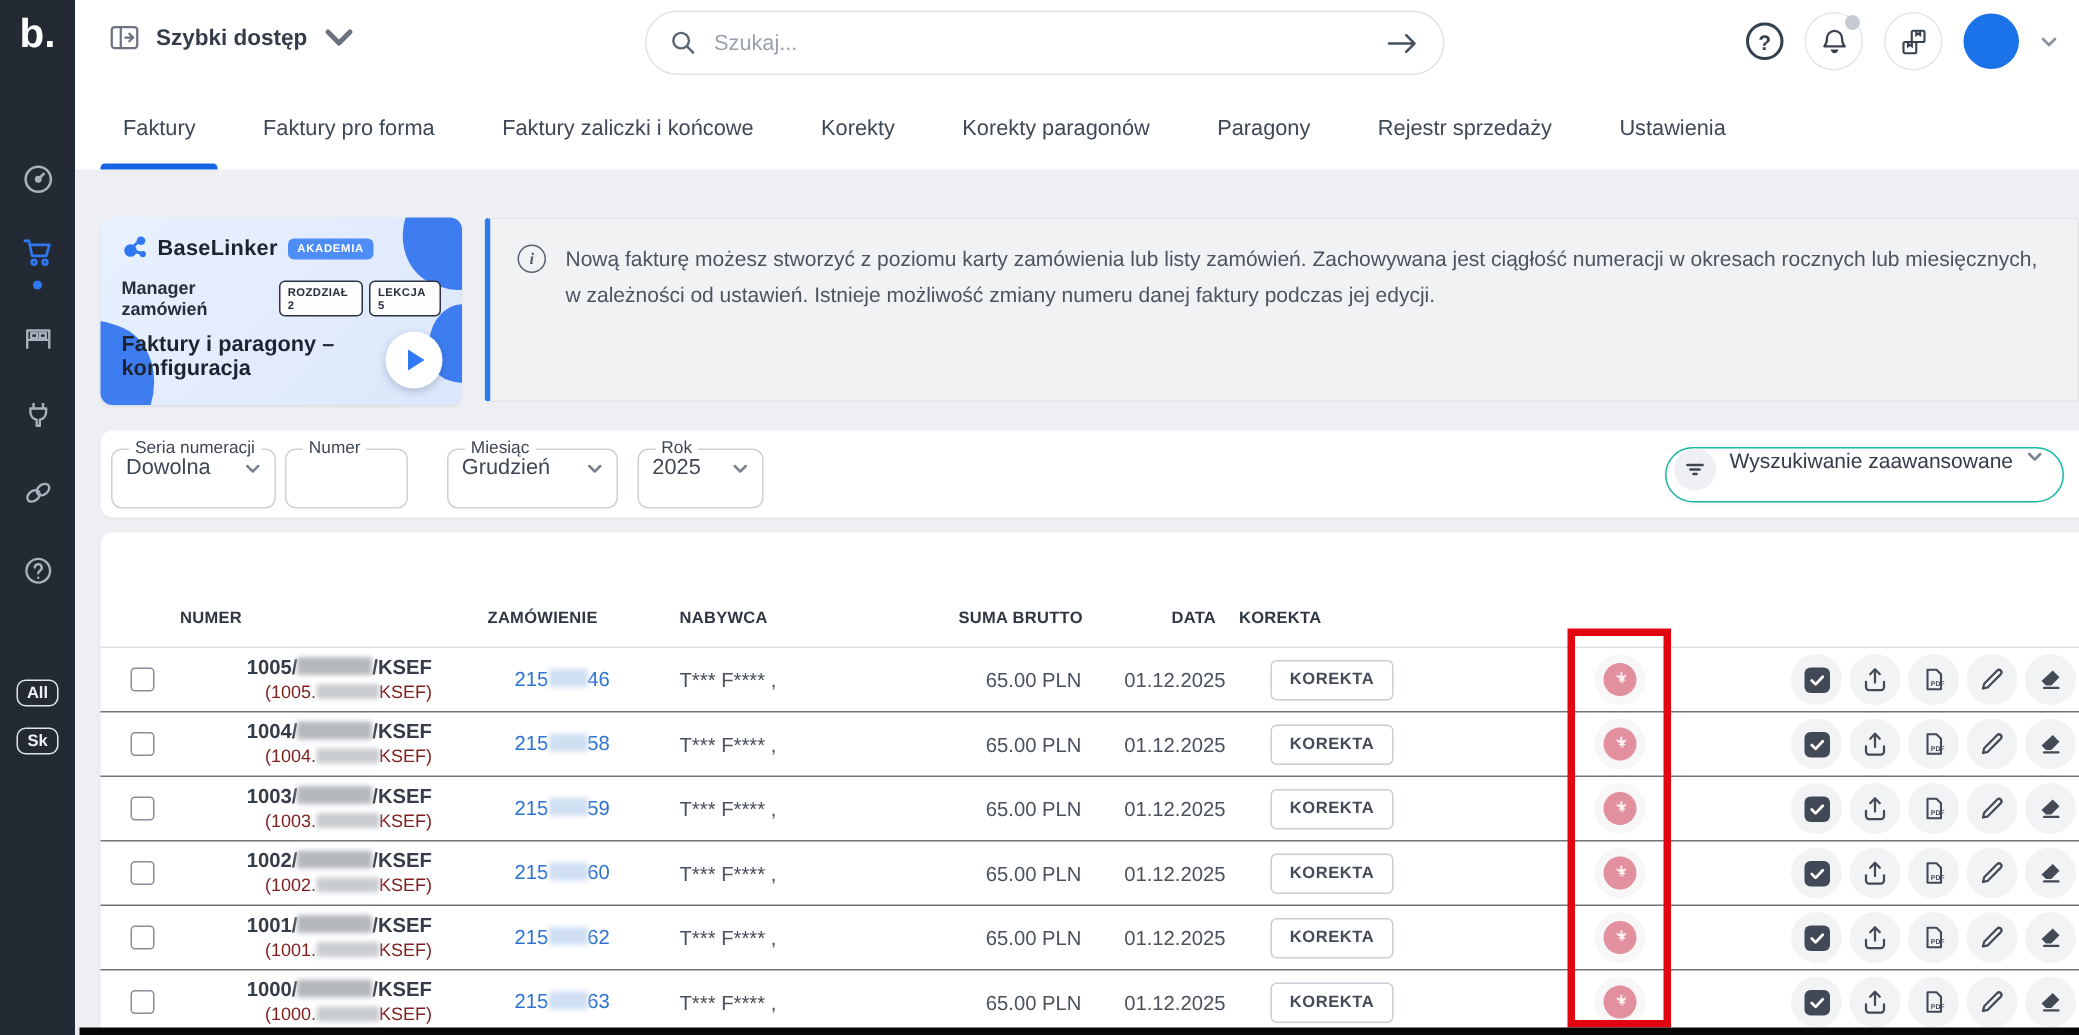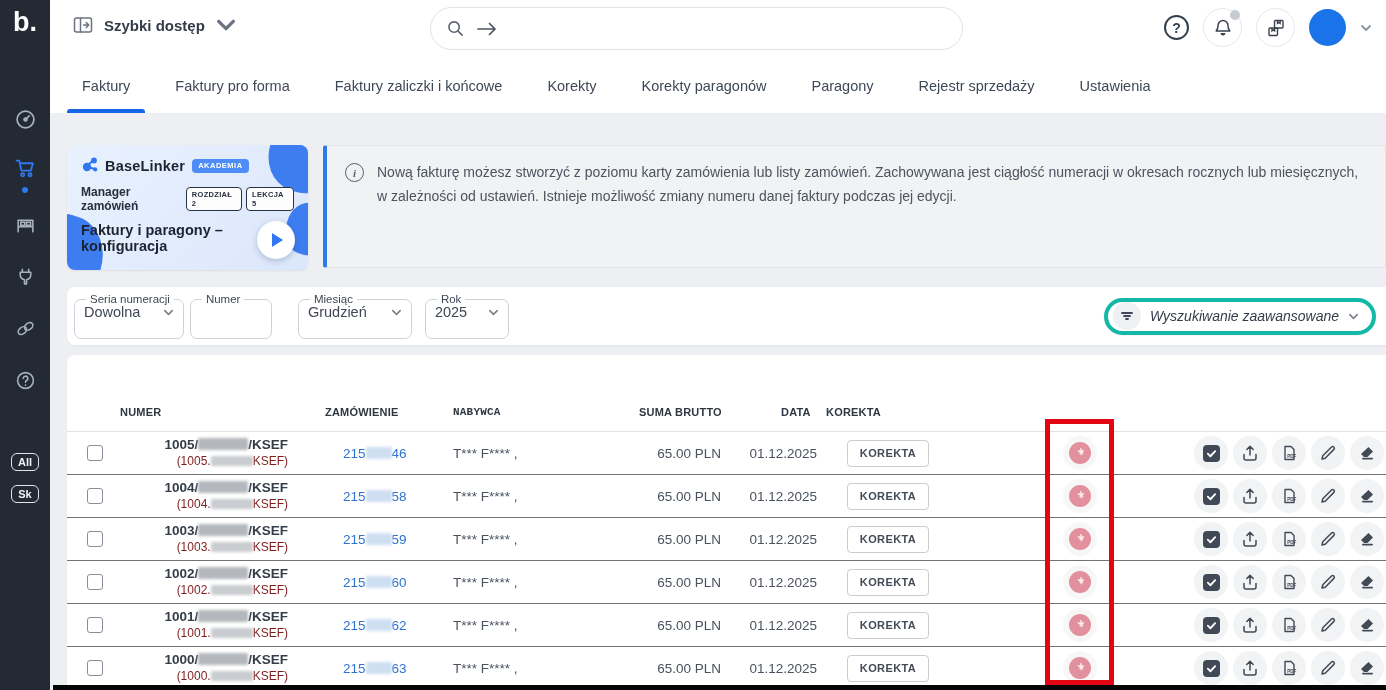--- a/index.html
+++ b/index.html
@@ -78,32 +78,32 @@
   fieldset.field { border:1px solid #ccd2d8; border-radius:7px; height:46px; padding:0 9px; position:relative; background:#fff; }
   fieldset.field legend { font-size:11.5px; color:#3f4754; padding:0 4px; margin-left:2px; white-space:nowrap; }
   .fval { display:flex; align-items:center; justify-content:space-between; font-size:14.5px; color:#3f4754; margin-top:-1px; cursor:pointer; }
   .fval .chev { margin-left:8px; }
   .field input { border:none; outline:none; width:100%; font-size:14.5px; color:#3f4754; font-family:inherit; margin-top:1px; }
   .f-seria { width:90px; }
   .f-numer { width:82px; margin-left:6px; }
   .f-miesiac { width:114px; margin-left:26px; }
   .f-rok { width:84px; margin-left:13px; }
 
-  .adv-btn { margin-left:auto; height:37px; border:4px solid #14b8a6; border-radius:19px; background:#fff; display:flex; align-items:center; gap:9px; padding:0 13px 0 5px; cursor:pointer; box-shadow:0 1px 2px rgba(30,40,60,.06);font-style:italic; }
+  .adv-btn { margin-left:auto; height:37px; border:1px solid #14b8a6; border-radius:19px; background:#fff; display:flex; gap:9px; padding:0 13px 0 5px; cursor:pointer; box-shadow:0 1px 2px rgba(30,40,60,.06); }
   .adv-ic { width:28px; height:28px; border-radius:50%; background:#eef0f3; display:flex; align-items:center; justify-content:center; }
   .adv-ic svg { width:14px; height:14px; color:#3f4754; }
   .adv-label { font-size:14px; color:#343c49; white-space:nowrap; }
 
   
   .tablecard { margin-top:10px; background:#fff; border-radius:8px 0 0 0; flex:1; box-shadow:0 1px 2px rgba(30,40,60,.05); }
   .thead { position:relative; height:77px; border-bottom:1px solid #dfe2e6; }
   .th { position:absolute; bottom:13px; font-size:11px; font-weight:bold; color:#2f3742; letter-spacing:.2px; }
   .th-numer { left:53px; }
   .th-zam { left:258px; }
-  .th-nab { left:386px;font-family:Liberation Mono, monospace; }
+  .th-nab { left:386px; }
   .th-suma { left:572px; }
   .th-data { left:714px; }
   .th-kor { left:759px; }
 
   .trow { display:flex; align-items:center; height:43px; border-bottom:1px solid #737373; }
   .c-check { width:18px; margin-left:20px; flex-shrink:0; }
   .cb { width:16px; height:16px; border:1.5px solid #878f9a; border-radius:3px; background:#fff; cursor:pointer; display:block; }
   .c-numer { width:175px; margin-left:8px; text-align:right; line-height:1.25; flex-shrink:0; }
   .num-main { font-size:13.5px; font-weight:bold; color:#353d49; white-space:nowrap; }
   .num-alt { font-size:12px; color:#7f1d1d; white-space:nowrap; }
@@ -196,20 +196,21 @@
         <svg class="chev" viewBox="0 0 12 12" fill="none" stroke="currentColor" stroke-width="1.8">
             <path d="M2 4 L6 8 L10 4" stroke-linecap="round" stroke-linejoin="round"></path>
           </svg>
       </div>
 
       <div class="search">
         <svg class="mag" viewBox="0 0 18 18" fill="none" stroke="currentColor" stroke-width="1.7">
             <circle cx="7.5" cy="7.5" r="5.5"></circle>
             <path d="M11.8 11.8 L16 16" stroke-linecap="round"></path>
           </svg>
+        <input type="text" placeholder="Szukaj..." style="">
         <svg class="go" viewBox="0 0 22 16" fill="none" stroke="currentColor" stroke-width="1.7">
             <path d="M2 8 h17 M13.5 2.5 L19 8 L13.5 13.5" stroke-linecap="round" stroke-linejoin="round"></path>
           </svg>
       </div>
 
       <div class="topicons">
         <div class="help-circ">?</div>
         <div class="ring">
           <svg viewBox="0 0 20 20" fill="none" stroke="currentColor" stroke-width="1.5">
               <path d="M10 2.5 a5 5 0 0 1 5 5 c0 3.5 1 4.5 1.8 5.4 H3.2 C4 12 5 11 5 7.5 a5 5 0 0 1 5-5 Z" stroke-linejoin="round"></path>

